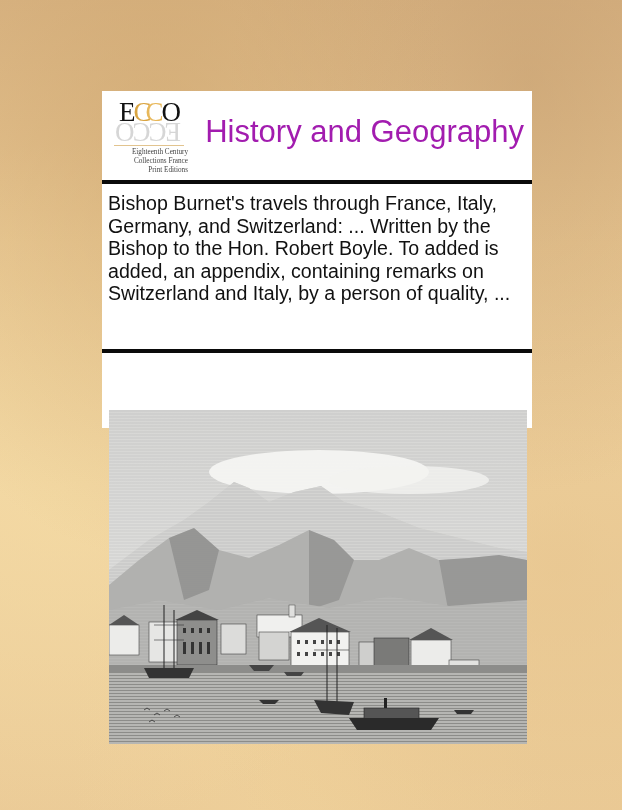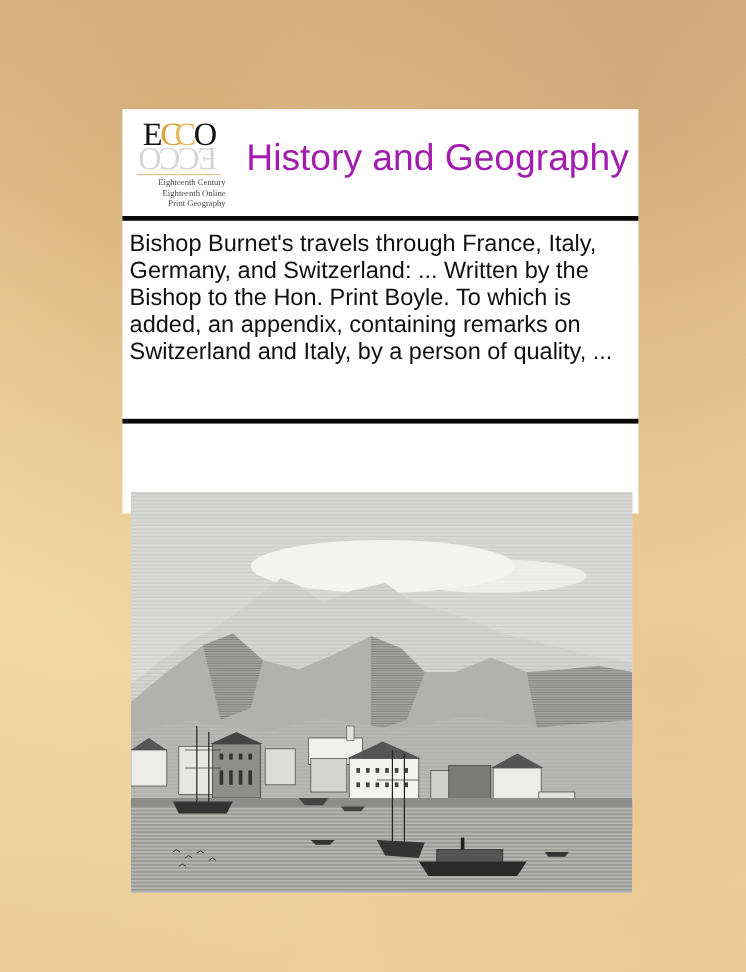--- a/index.html
+++ b/index.html
@@ -153,29 +153,29 @@
 <body>
 
 <div class="panel">
   <div class="header-row">
     <div class="logo">
       <div class="logo-mark"><span>E</span><span class="gold">C</span><span class="gold2">C</span><span>O</span></div>
       <div class="logo-reflect"><span>E</span><span>C</span><span>C</span><span>O</span></div>
       <div class="logo-rule"></div>
       <div class="logo-caption">
         <div>Eighteenth Century</div>
-        <div>Eighteenth Online</div>
-        <div>Print Geography</div>
+        <div>Collections France</div>
+        <div>Print Editions</div>
       </div>
     </div>
     <div class="category">History and Geography</div>
   </div>
 
   <div class="rule rule-top"></div>
-  <h1 class="title">Bishop Burnet's travels through France, Italy, Germany, and Switzerland: ... Written by the Bishop to the Hon. Print Boyle. To which is added, an appendix, containing remarks on Switzerland and Italy, by a person of quality, ...</h1>
+  <h1 class="title">Bishop Burnet's travels through France, Italy, Germany, and Switzerland: ... Written by the Bishop to the Hon. Robert Boyle. To added is added, an appendix, containing remarks on Switzerland and Italy, by a person of quality, ...</h1>
   <div class="rule rule-bottom"></div>
 </div>
 
 <div class="engraving">
   <svg width="418" height="334" viewBox="0 0 418 334" xmlns="http://www.w3.org/2000/svg">
     <defs>
       <pattern id="hatch" width="4" height="3" patternUnits="userSpaceOnUse">
         <rect width="4" height="3" fill="#dcdcda"></rect>
         <line x1="0" y1="1" x2="4" y2="1" stroke="#b8b8b6" stroke-width="0.7"></line>
       </pattern>

